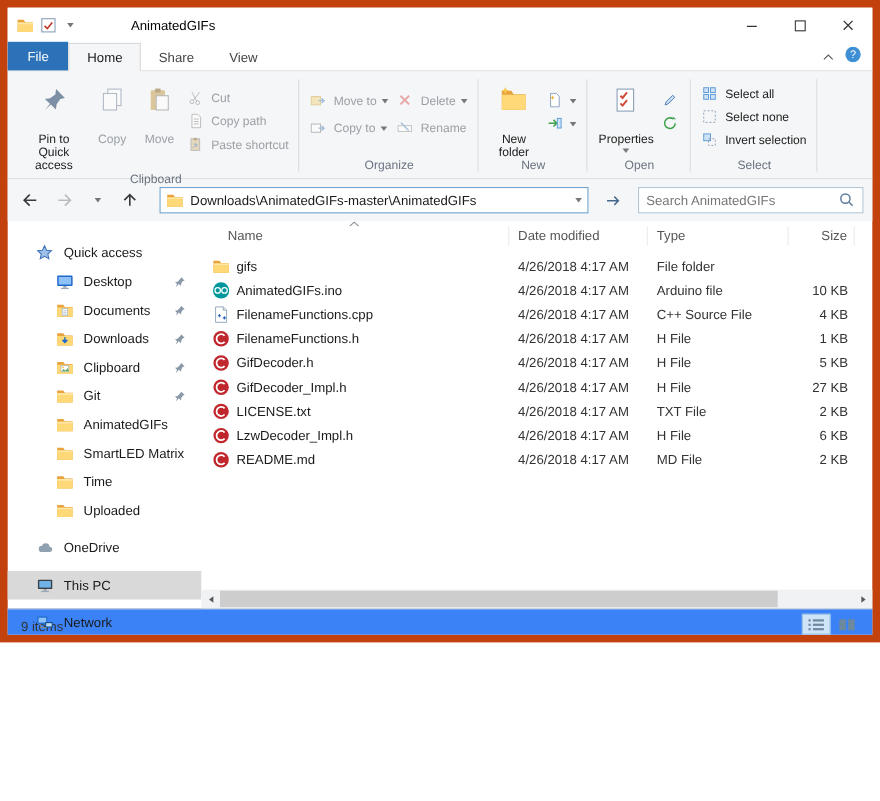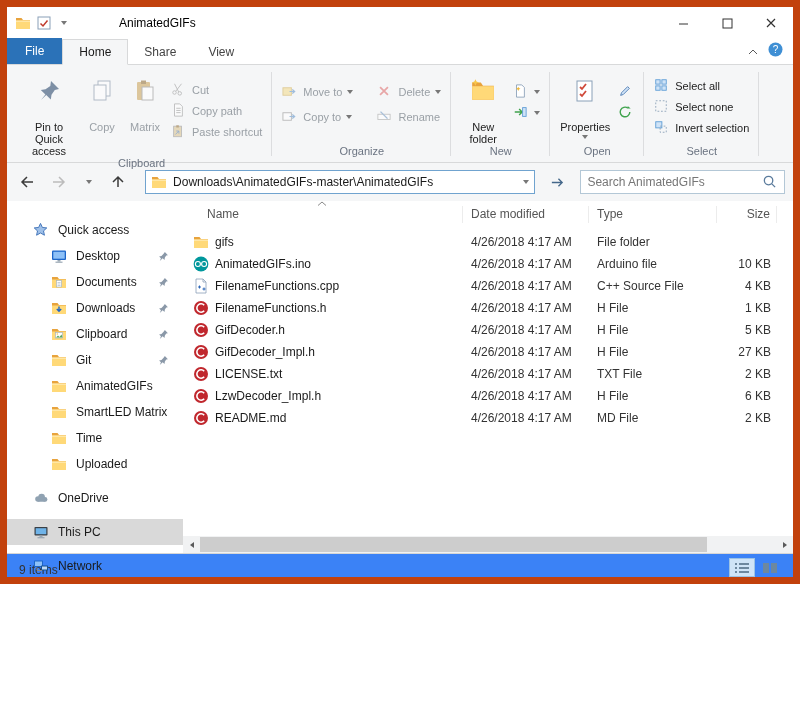--- a/index.html
+++ b/index.html
@@ -29,21 +29,21 @@
 .rgc{flex:1;display:flex;align-items:flex-start}
 .rgl{height:17px;text-align:center;font-size:11px;color:#6a7381}
 .bbtn{display:flex;flex-direction:column;align-items:center;padding:4px 3px 0;text-align:center;font-size:11px;line-height:12px;color:#222}
 .bbtn .ico{height:30px;display:flex;align-items:flex-end}
 .bbtn .lbl{margin-top:18px}
 .smcol{display:flex;flex-direction:column;justify-content:flex-start;padding-top:10px}
 .sbtn{display:flex;align-items:center;gap:5px;font-size:11px;height:21px;padding:0 4px;color:#222;white-space:nowrap}
 .dis{color:#9aa0a6}
 .dim{opacity:.55}
 .dd{width:0;height:0;border-left:3px solid transparent;border-right:3px solid transparent;border-top:4px solid #777;display:inline-block}
-.org{display:grid;grid-template-columns:auto auto;grid-auto-rows:25px;column-gap:16px;padding-top:12px}
+.org{display:grid;grid-template-columns:auto auto;grid-auto-rows:25px;column-gap:0;padding-top:12px}
 .selcol{display:flex;flex-direction:column;padding-top:6px}
 
 
 .addr{height:38px;display:flex;align-items:center;background:#f5f6f7;padding:0 8px;gap:12px;flex:none}
 .navbtn{width:24px;height:24px;display:flex;align-items:center;justify-content:center}
 .navdd{width:14px;height:24px;display:flex;align-items:center;justify-content:center}
 .abox{width:428px;height:24px;background:#fff;border:1px solid #70a3cf;display:flex;align-items:center;padding:0 5px;gap:6px;margin-left:4px}
 .abox .path{flex:1;font-size:12px;color:#1a1a1a;white-space:nowrap;overflow:hidden}
 .gobtn{width:24px;height:24px;display:flex;align-items:center;justify-content:center}
 .sbox{margin-left:auto;width:224px;height:24px;background:#fff;border:1px solid #b3c7d6;display:flex;align-items:center;padding:0 6px;gap:4px}
@@ -164,21 +164,21 @@
           <span class="lbl">Copy</span>
         </div>
         <div class="bbtn dis" style="width:44px">
           <span class="ico dim">
               <svg viewBox="0 0 24 24" width="24" height="24">
                 <rect x="4" y="3" width="13" height="18" rx="1" fill="#c8a052"></rect>
                 <rect x="8" y="1.5" width="5" height="3.5" fill="#8f6a2e"></rect>
                 <rect x="9" y="8" width="11" height="13" fill="#fff" stroke="#8a8a8a"></rect>
               </svg>
             </span>
-          <span class="lbl">Matrix</span>
+          <span class="lbl">Move</span>
         </div>
         <div class="smcol">
           <div class="sbtn dis">
             <span class="i16 dim">
                 <svg viewBox="0 0 16 16" width="14" height="14">
                   <circle cx="4" cy="12" r="2" fill="none" stroke="#8a8a8a"></circle>
                   <circle cx="10" cy="13" r="2" fill="none" stroke="#8a8a8a"></circle>
                   <path d="M5.5 10.5L12 2M8.8 11.4L4 2" stroke="#8a8a8a" fill="none"></path>
                 </svg>
               </span>

